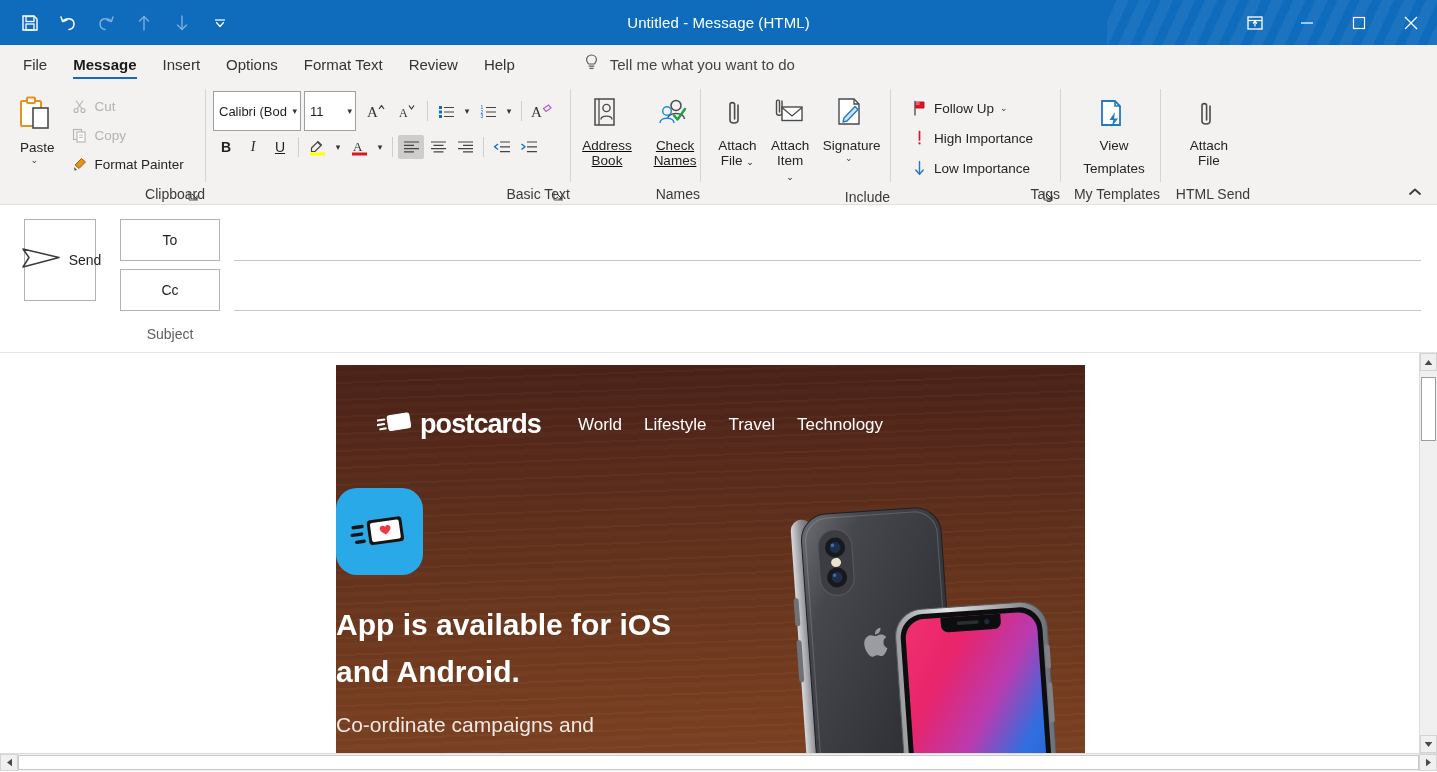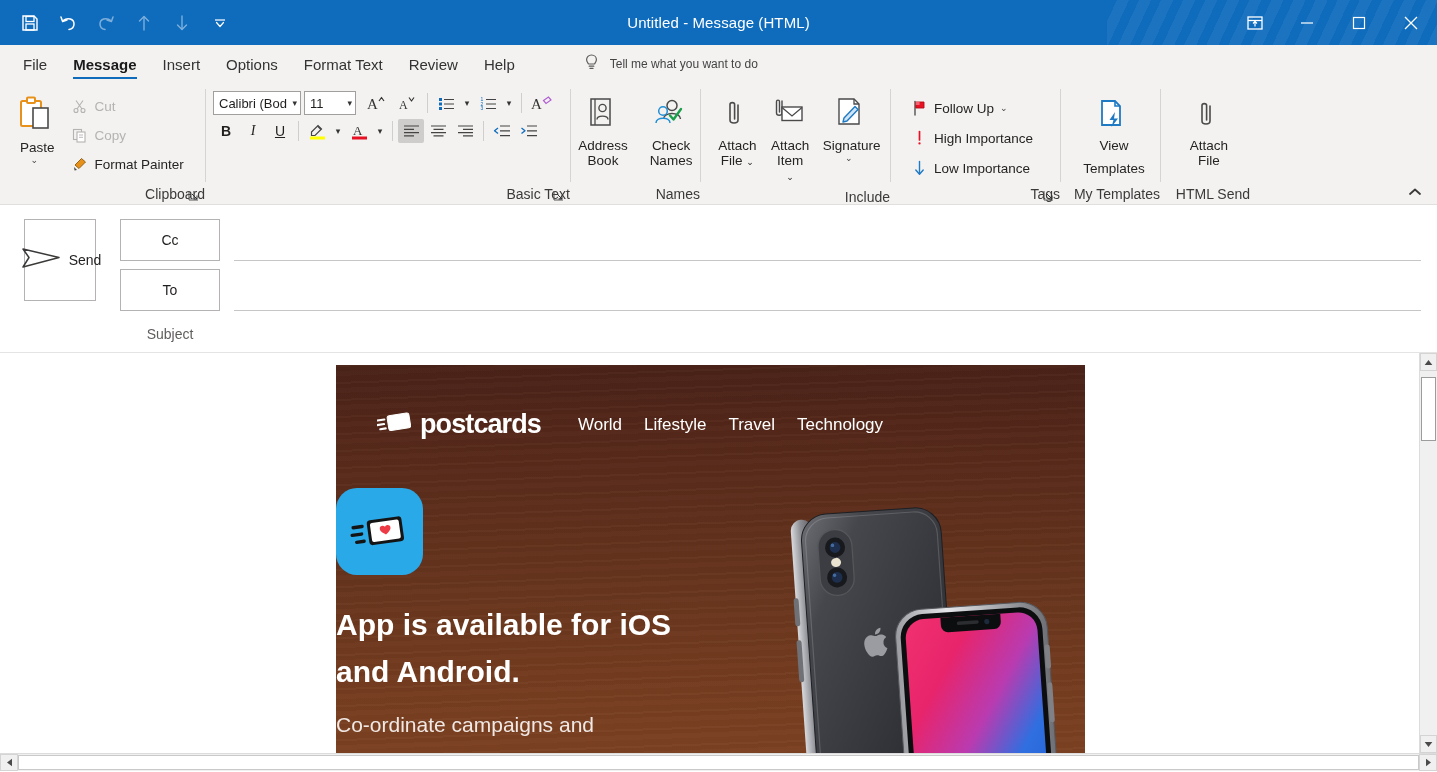--- a/index.html
+++ b/index.html
@@ -71,21 +71,21 @@
     cursor: pointer; position: relative;
   }
   .tab.active { color: #1a1a1a; font-weight: bold; }
   .tab.active::after {
     content: "";
     position: absolute; left: 13px; right: 13px; bottom: 4px;
     height: 2.5px; background: #0f6cbd;
   }
   .tellme {
     display: flex; align-items: center; gap: 10px;
-    margin-left: 55px; font-size: 12px; color: #444;
+    margin-left: 55px; font-size: 15px; color: #444;
     cursor: text;
   }
 
   
   .ribbon {
     height: 122px;
     background: #f3f2f1;
     display: flex; align-items: stretch;
     position: relative;
     border-bottom: 1px solid #e1dfdd;
@@ -128,21 +128,21 @@
     height: 26px;
   }
   .small-btn .lbl { font-size: 13.5px; color: #252423; white-space: nowrap; }
   .small-btn.dim .lbl { color: #b5b3b1; }
   .small-btn .ico { width: 18px; display:flex; align-items:center; justify-content:center; }
 
   
   .bt-col { display: flex; flex-direction: column; gap: 4px; padding-top: 2px; }
   .bt-row { display: flex; align-items: center; gap: 1px; }
   .combo {
-    height: 24px; border: 1px solid #a19f9d; background: #fff;
+    height: 40px; border: 1px solid #a19f9d; background: #fff;
     display: flex; align-items: center; justify-content: space-between;
     font-size: 13px; color: #201f1e; padding: 0 3px 0 5px; cursor: text;
   }
   .combo .cv { overflow: hidden; white-space: nowrap; }
   .combo .ca { font-size: 9px; color: #333; padding-left: 3px; }
   .tbtn {
     width: 26px; height: 24px; display: flex; align-items: center;
     justify-content: center; cursor: pointer; border-radius: 2px;
     font-size: 14px; color: #201f1e;
   }
@@ -556,21 +556,21 @@
       <span class="dlg-launcher">
         <svg width="11" height="11" viewBox="0 0 11 11">
             <path d="M1 1 V10 H10" fill="none" stroke="#555" stroke-width="1"></path>
             <path d="M4 4 L9 9 M9 5.5 V9 H5.5" fill="none" stroke="#333" stroke-width="1"></path>
           </svg>
       </span>
     </div>
   </div>
 
   <div class="group" style="width:130px;">
-    <div class="group-body" style="justify-content:flex-end;gap:16px;padding-top:6px;">
+    <div class="group-body" style="justify-content:space-between;gap:16px;padding-top:6px;text-decoration:underline;">
       <div class="big-btn">
         <span>
           <svg width="32" height="34" viewBox="0 0 32 34">
               <rect x="7" y="2" width="19" height="26" fill="none" stroke="#4a4a4a" stroke-width="1.5"></rect>
               <path d="M11 2 V28" stroke="#4a4a4a" stroke-width="1.3"></path>
               <circle cx="18.5" cy="11" r="3.6" fill="none" stroke="#4a4a4a" stroke-width="1.4"></circle>
               <path d="M13 22.5 C13 18, 24 18, 24 22.5" fill="none" stroke="#4a4a4a" stroke-width="1.4"></path>
             </svg>
         </span>
         <span class="lbl">Address</span>
@@ -734,25 +734,25 @@
       <span>
         <svg width="44" height="30" viewBox="0 0 44 30">
             <path d="M4 6 L40 14.5 L4 24 L10 14.5 Z" fill="none" stroke="#3b3a39" stroke-width="1.5" stroke-linejoin="round"></path>
           </svg>
       </span>
       <span class="lbl">Send</span>
     </div>
   </div>
   <div class="fields">
     <div class="field-row">
+      <div class="field-btn">To</div>
+      <input class="field-input" type="text" value="" style="">
+    </div>
+    <div class="field-row">
       <div class="field-btn">Cc</div>
-      <input class="field-input" type="text" value="" style="">
-    </div>
-    <div class="field-row">
-      <div class="field-btn">To</div>
       <input class="field-input" type="text" value="" style="">
     </div>
     <div class="subject-row">
       <div class="subject-label">Subject</div>
       <input class="subject-input" type="text" value="" style="">
     </div>
   </div>
 </div>
 
 <div class="bodyarea">

